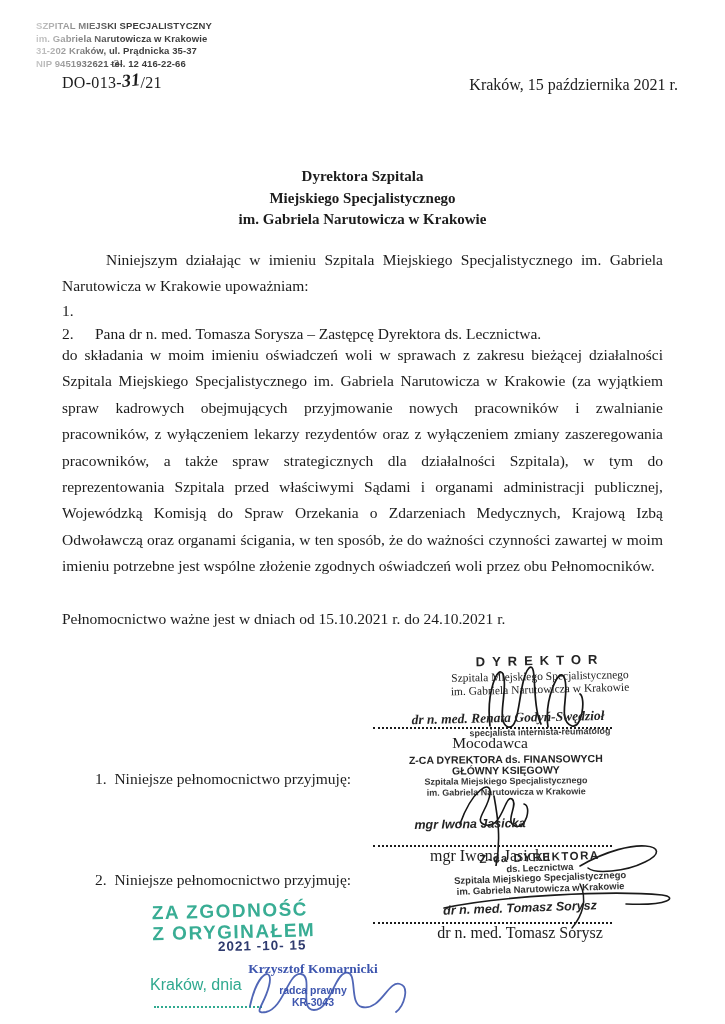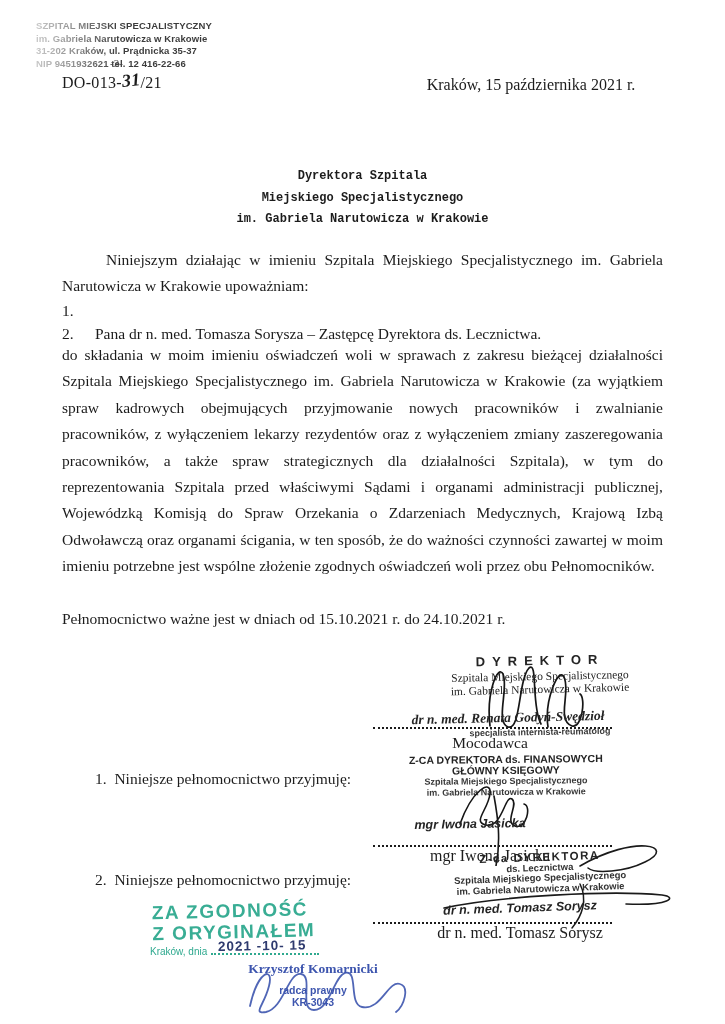--- a/index.html
+++ b/index.html
@@ -18,23 +18,23 @@
     left:36px;top:12px;width:196px;
     font-size:9.5px;line-height:12.5px;font-weight:700;color:#3c3c3c;
     letter-spacing:.1px;
     -webkit-mask-image:linear-gradient(to right, rgba(0,0,0,.28) 0%, rgba(0,0,0,.55) 18%, #000 42%);
             mask-image:linear-gradient(to right, rgba(0,0,0,.28) 0%, rgba(0,0,0,.55) 18%, #000 42%);
             margin-top:8px;
   }
   .pagenum{left:110px;top:57px;font-size:11px;color:#444;}
   .refline{left:62px;top:72px;font-size:16px;letter-spacing:.3px;}
   .ref-hand{font-style:italic;font-weight:700;font-size:18px;display:inline-block;transform:rotate(-6deg) translateY(-2px);}
-  .dateline{left:400px;top:76px;width:262px;text-align:center;font-size:16px;}
+  .dateline{left:416px;top:76px;width:262px;text-align:right;font-size:16px;}
   .doc-title{left:0;top:122px;width:725px;font-size:18px;font-weight:700;letter-spacing:.6px;}
-  .doc-subtitle{left:0;top:166px;width:725px;font-size:12px;font-weight:700;line-height:21.5px;font-family:Liberation Mono, monospace;}
+  .doc-subtitle{left:0;top:166px;width:725px;font-size:15px;font-weight:700;line-height:21.5px;}
   .para{font-size:15.5px;color:#1b1b1b;}
   .intro{left:62px;top:247px;width:601px;line-height:26px;text-indent:44px;}
   .list{left:62px;top:299px;width:601px;line-height:23px;}
   .list-row{display:flex;}
   .list-num{width:33px;flex:0 0 33px;}
   .bodytext{left:62px;top:342px;width:601px;line-height:26.4px;}
   .validity{left:62px;top:610px;font-size:15.5px;}
   
   .stamp{color:#242424;}
   .dir-title{left:440px;top:653px;width:200px;font-size:13px;font-weight:700;letter-spacing:7px;transform:rotate(-1.2deg);}
@@ -53,21 +53,21 @@
   .accept1{left:95px;top:770px;width:300px;}
   .accept2{left:95px;top:871px;width:300px;}
   .med-stamp{left:430px;top:852px;width:220px;line-height:10.5px;transform:rotate(-2deg);}
   .med-l1{font-size:11.5px;font-weight:700;letter-spacing:1.5px;}
   .med-l2,.med-l3,.med-l4{font-size:9.5px;font-weight:700;color:#333;}
   .tomasz-ital{left:420px;top:901px;width:200px;font-size:12.5px;font-weight:700;font-style:italic;transform:rotate(-2deg);}
   .tomasz-typed{left:410px;top:924px;width:220px;font-size:16px;}
   
   .green-stamp{left:152px;top:900px;width:180px;color:#2fa98f;transform:rotate(-1.5deg);opacity:.95;}
   .green-l{font-size:19px;font-weight:700;letter-spacing:1.5px;line-height:21px;font-family:"Liberation Sans",sans-serif;}
-  .green-date-row{left:150px;top:944px;width:200px;color:#2fa98f;font-size:10px;font-family:"Liberation Sans",sans-serif;}
+  .green-date-row{left:150px;top:976px;width:200px;color:#2fa98f;font-size:16px;font-family:"Liberation Sans",sans-serif;}
   .green-dots{display:inline-block;width:108px;border-bottom:2px dotted #2fa98f;height:9px;margin-left:4px;}
   .date-stamp{left:218px;top:938px;width:110px;color:#2e3a6e;font-size:13.5px;font-weight:700;letter-spacing:1px;font-family:"Liberation Sans",sans-serif;transform:rotate(-1deg);}
   
   .blue{color:#3d55ae;}
   .kk-name{left:228px;top:961px;width:170px;font-size:13.5px;font-weight:700;font-family:Liberation Serif, serif;}
   .kk-role{left:248px;top:984px;width:130px;font-size:10.5px;font-weight:700;font-family:"Liberation Sans",sans-serif;}
   .kk-no{left:248px;top:996px;width:130px;font-size:10.5px;font-weight:700;font-family:"Liberation Sans",sans-serif;}
   svg{display:block;}
 </style>
 </head>

